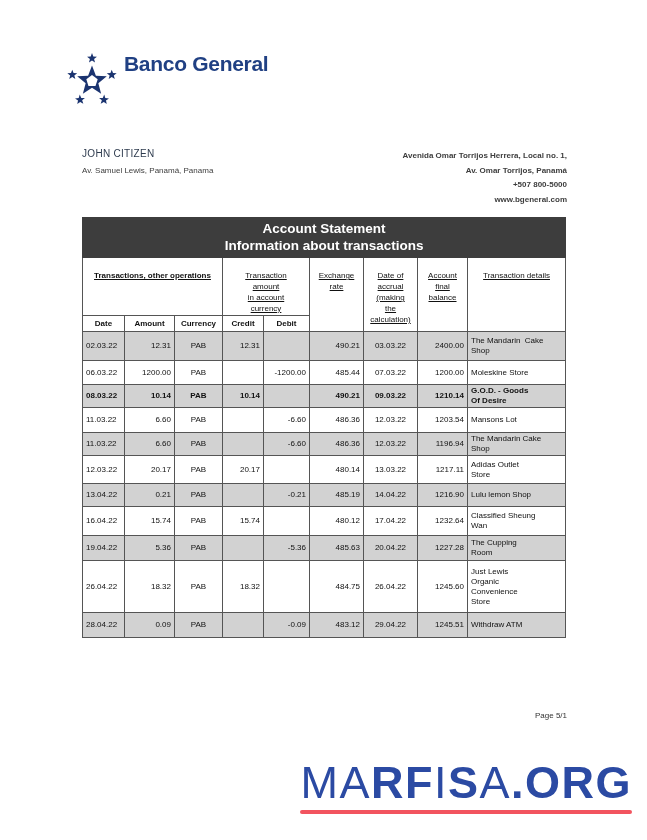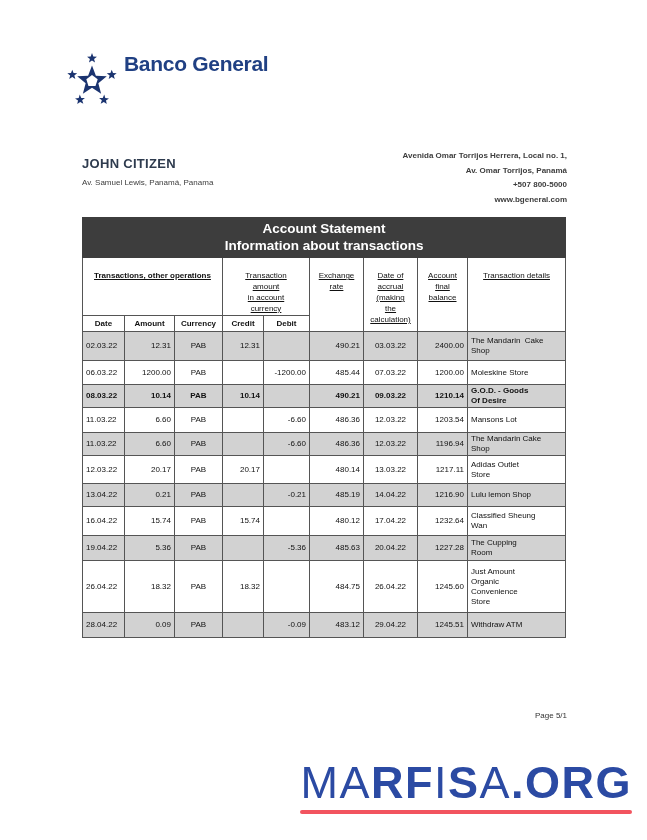--- a/index.html
+++ b/index.html
@@ -28,25 +28,24 @@
     letter-spacing: -0.3px;
   }
 
   
   .customer-block {
     position: absolute;
     left: 82px;
     top: 148px;
   }
   .customer-name {
-    font-size: 13px;
-    font-weight: 700;
+    font-size: 10px;
+    font-weight: 400;
     color: #2e3b4e;
     letter-spacing: 0.3px;
-    margin-top: 8px;
   }
   .customer-address {
     margin-top: 7px;
     font-size: 8px;
     font-weight: 400;
     color: #3d3d3d;
   }
   .bank-block {
     position: absolute;
     right: 80px;
@@ -357,21 +356,21 @@
           </tr>
           <tr>
             <td class="td-left">26.04.22</td>
             <td class="td-right">18.32</td>
             <td class="td-center">PAB</td>
             <td class="td-right">18.32</td>
             <td class="td-right"></td>
             <td class="td-right">484.75</td>
             <td class="td-center">26.04.22</td>
             <td class="td-right">1245.60</td>
-            <td class="td-details">Just Amount
+            <td class="td-details">Just Lewis
 Organic
 Convenience
 Store</td>
           </tr>
           <tr>
             <td class="td-left">28.04.22</td>
             <td class="td-right">0.09</td>
             <td class="td-center">PAB</td>
             <td class="td-right"></td>
             <td class="td-right">-0.09</td>

